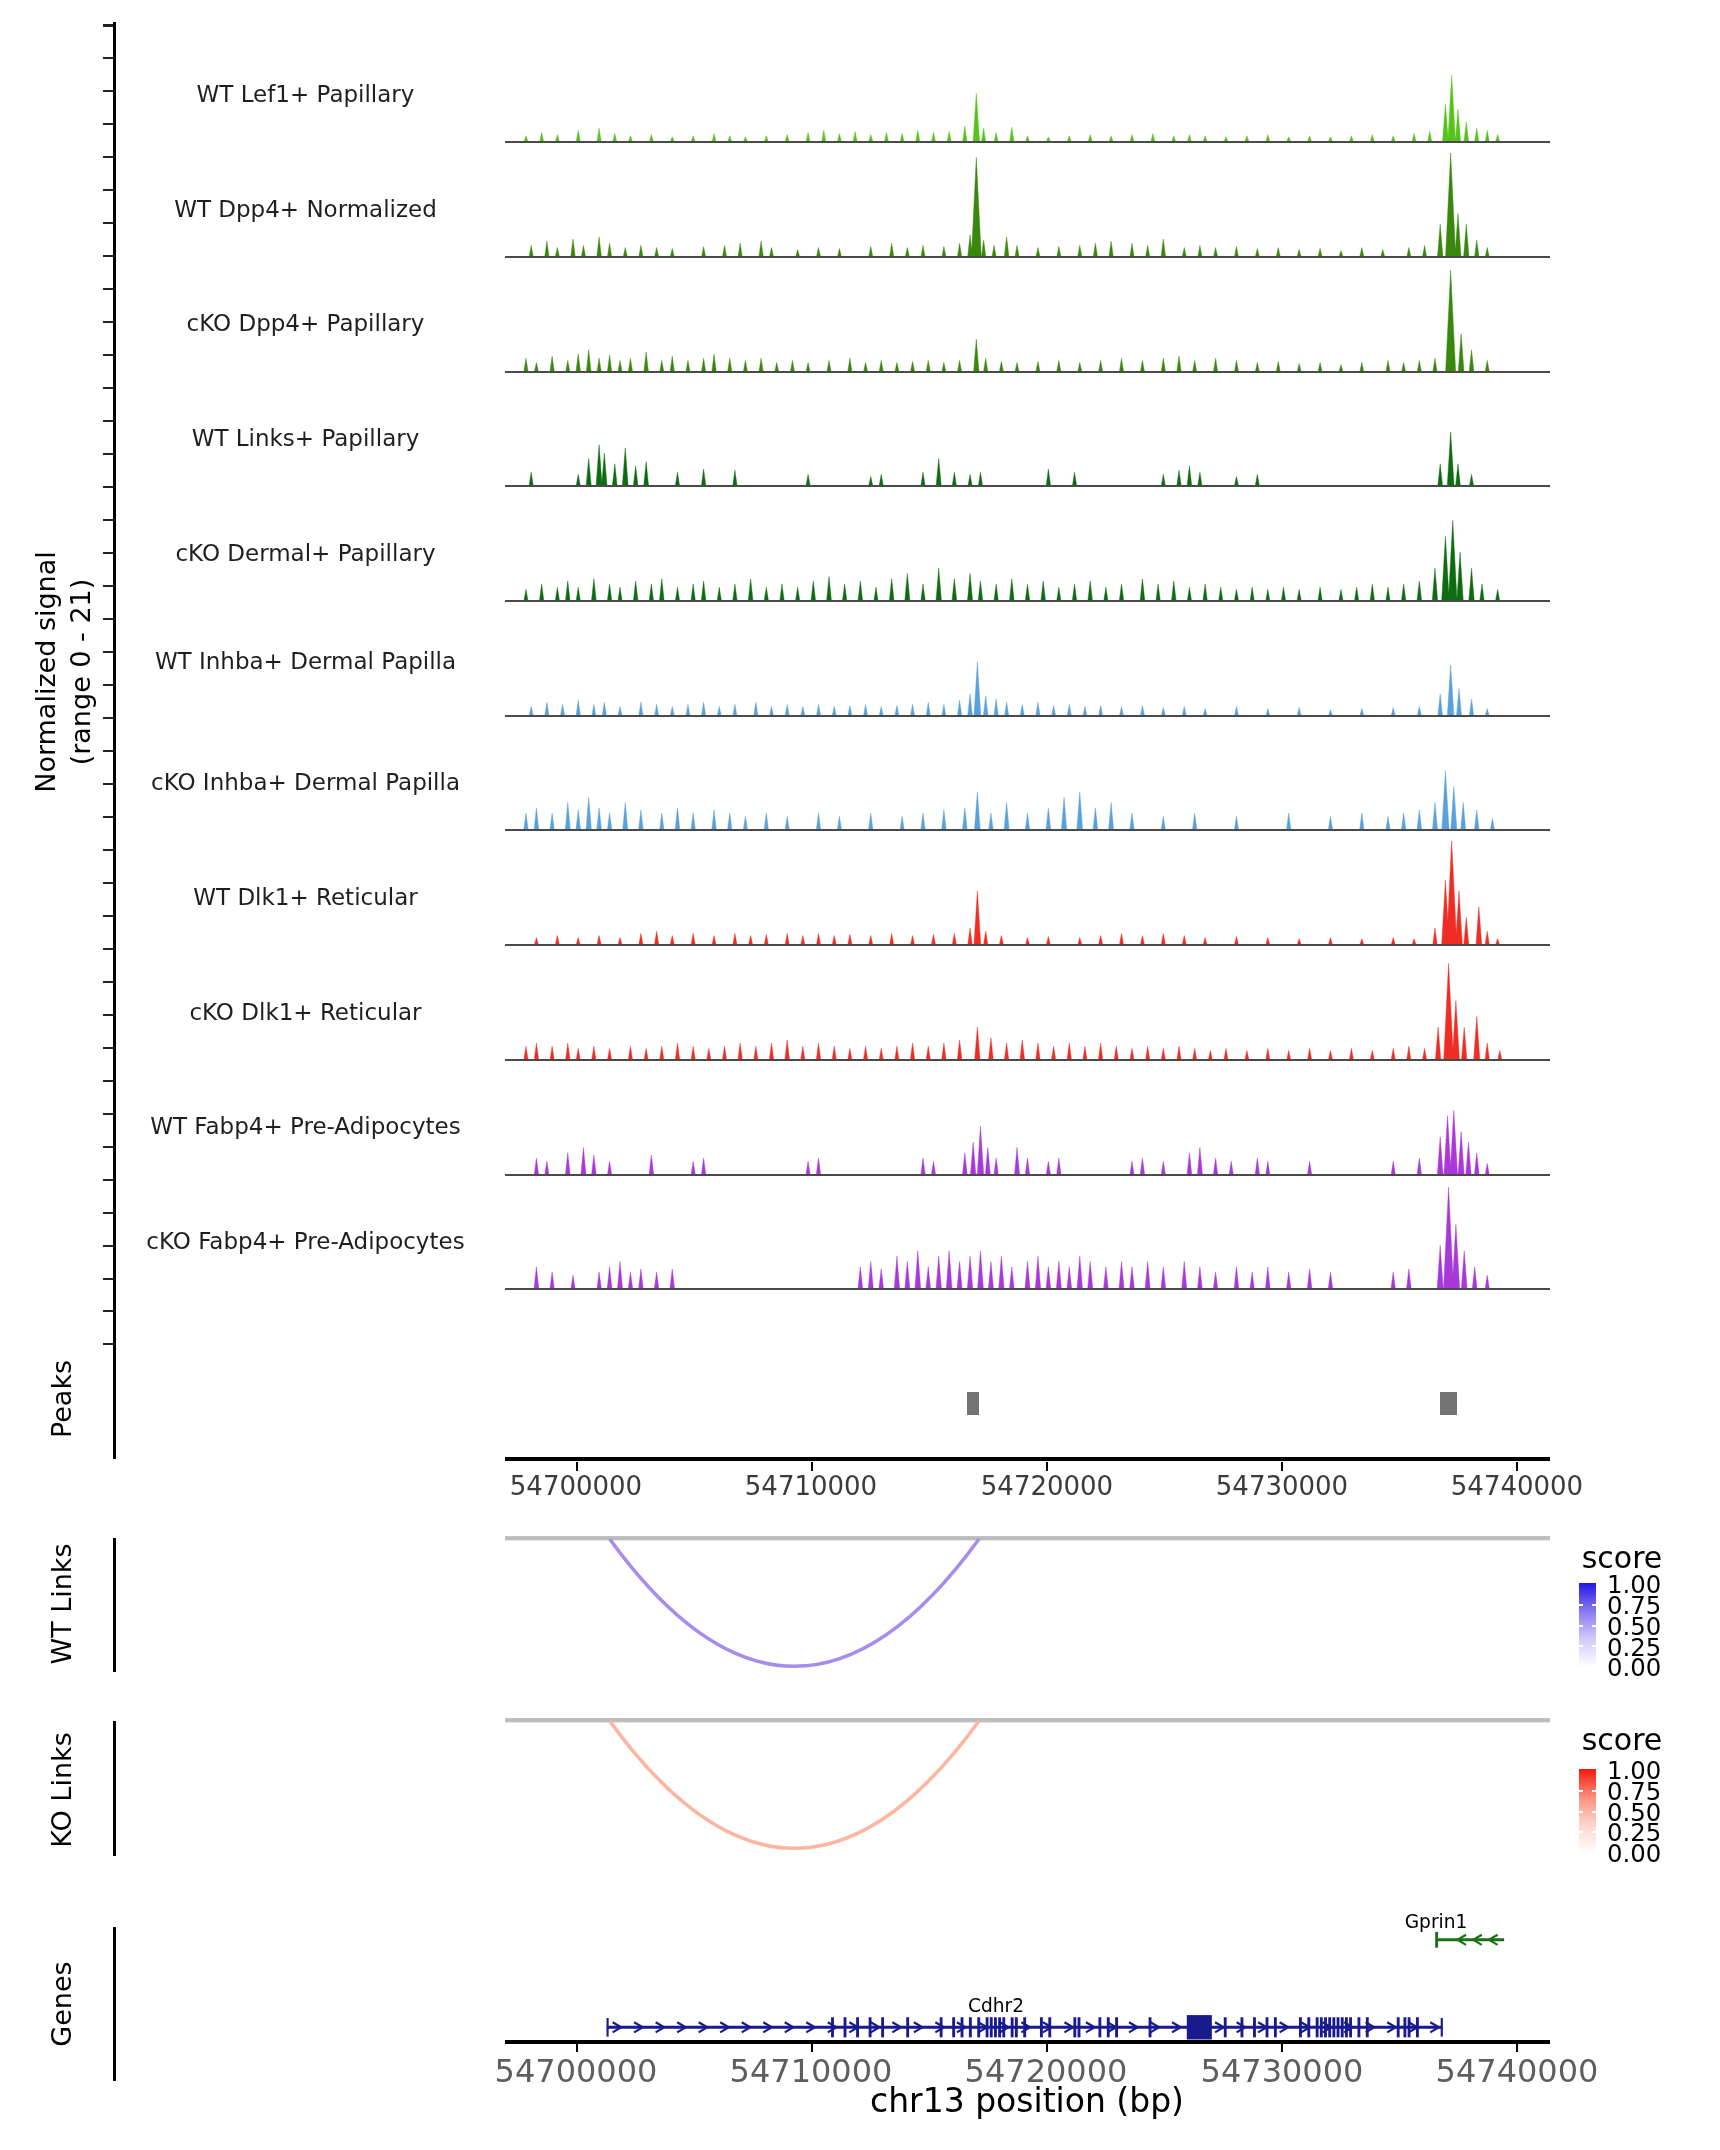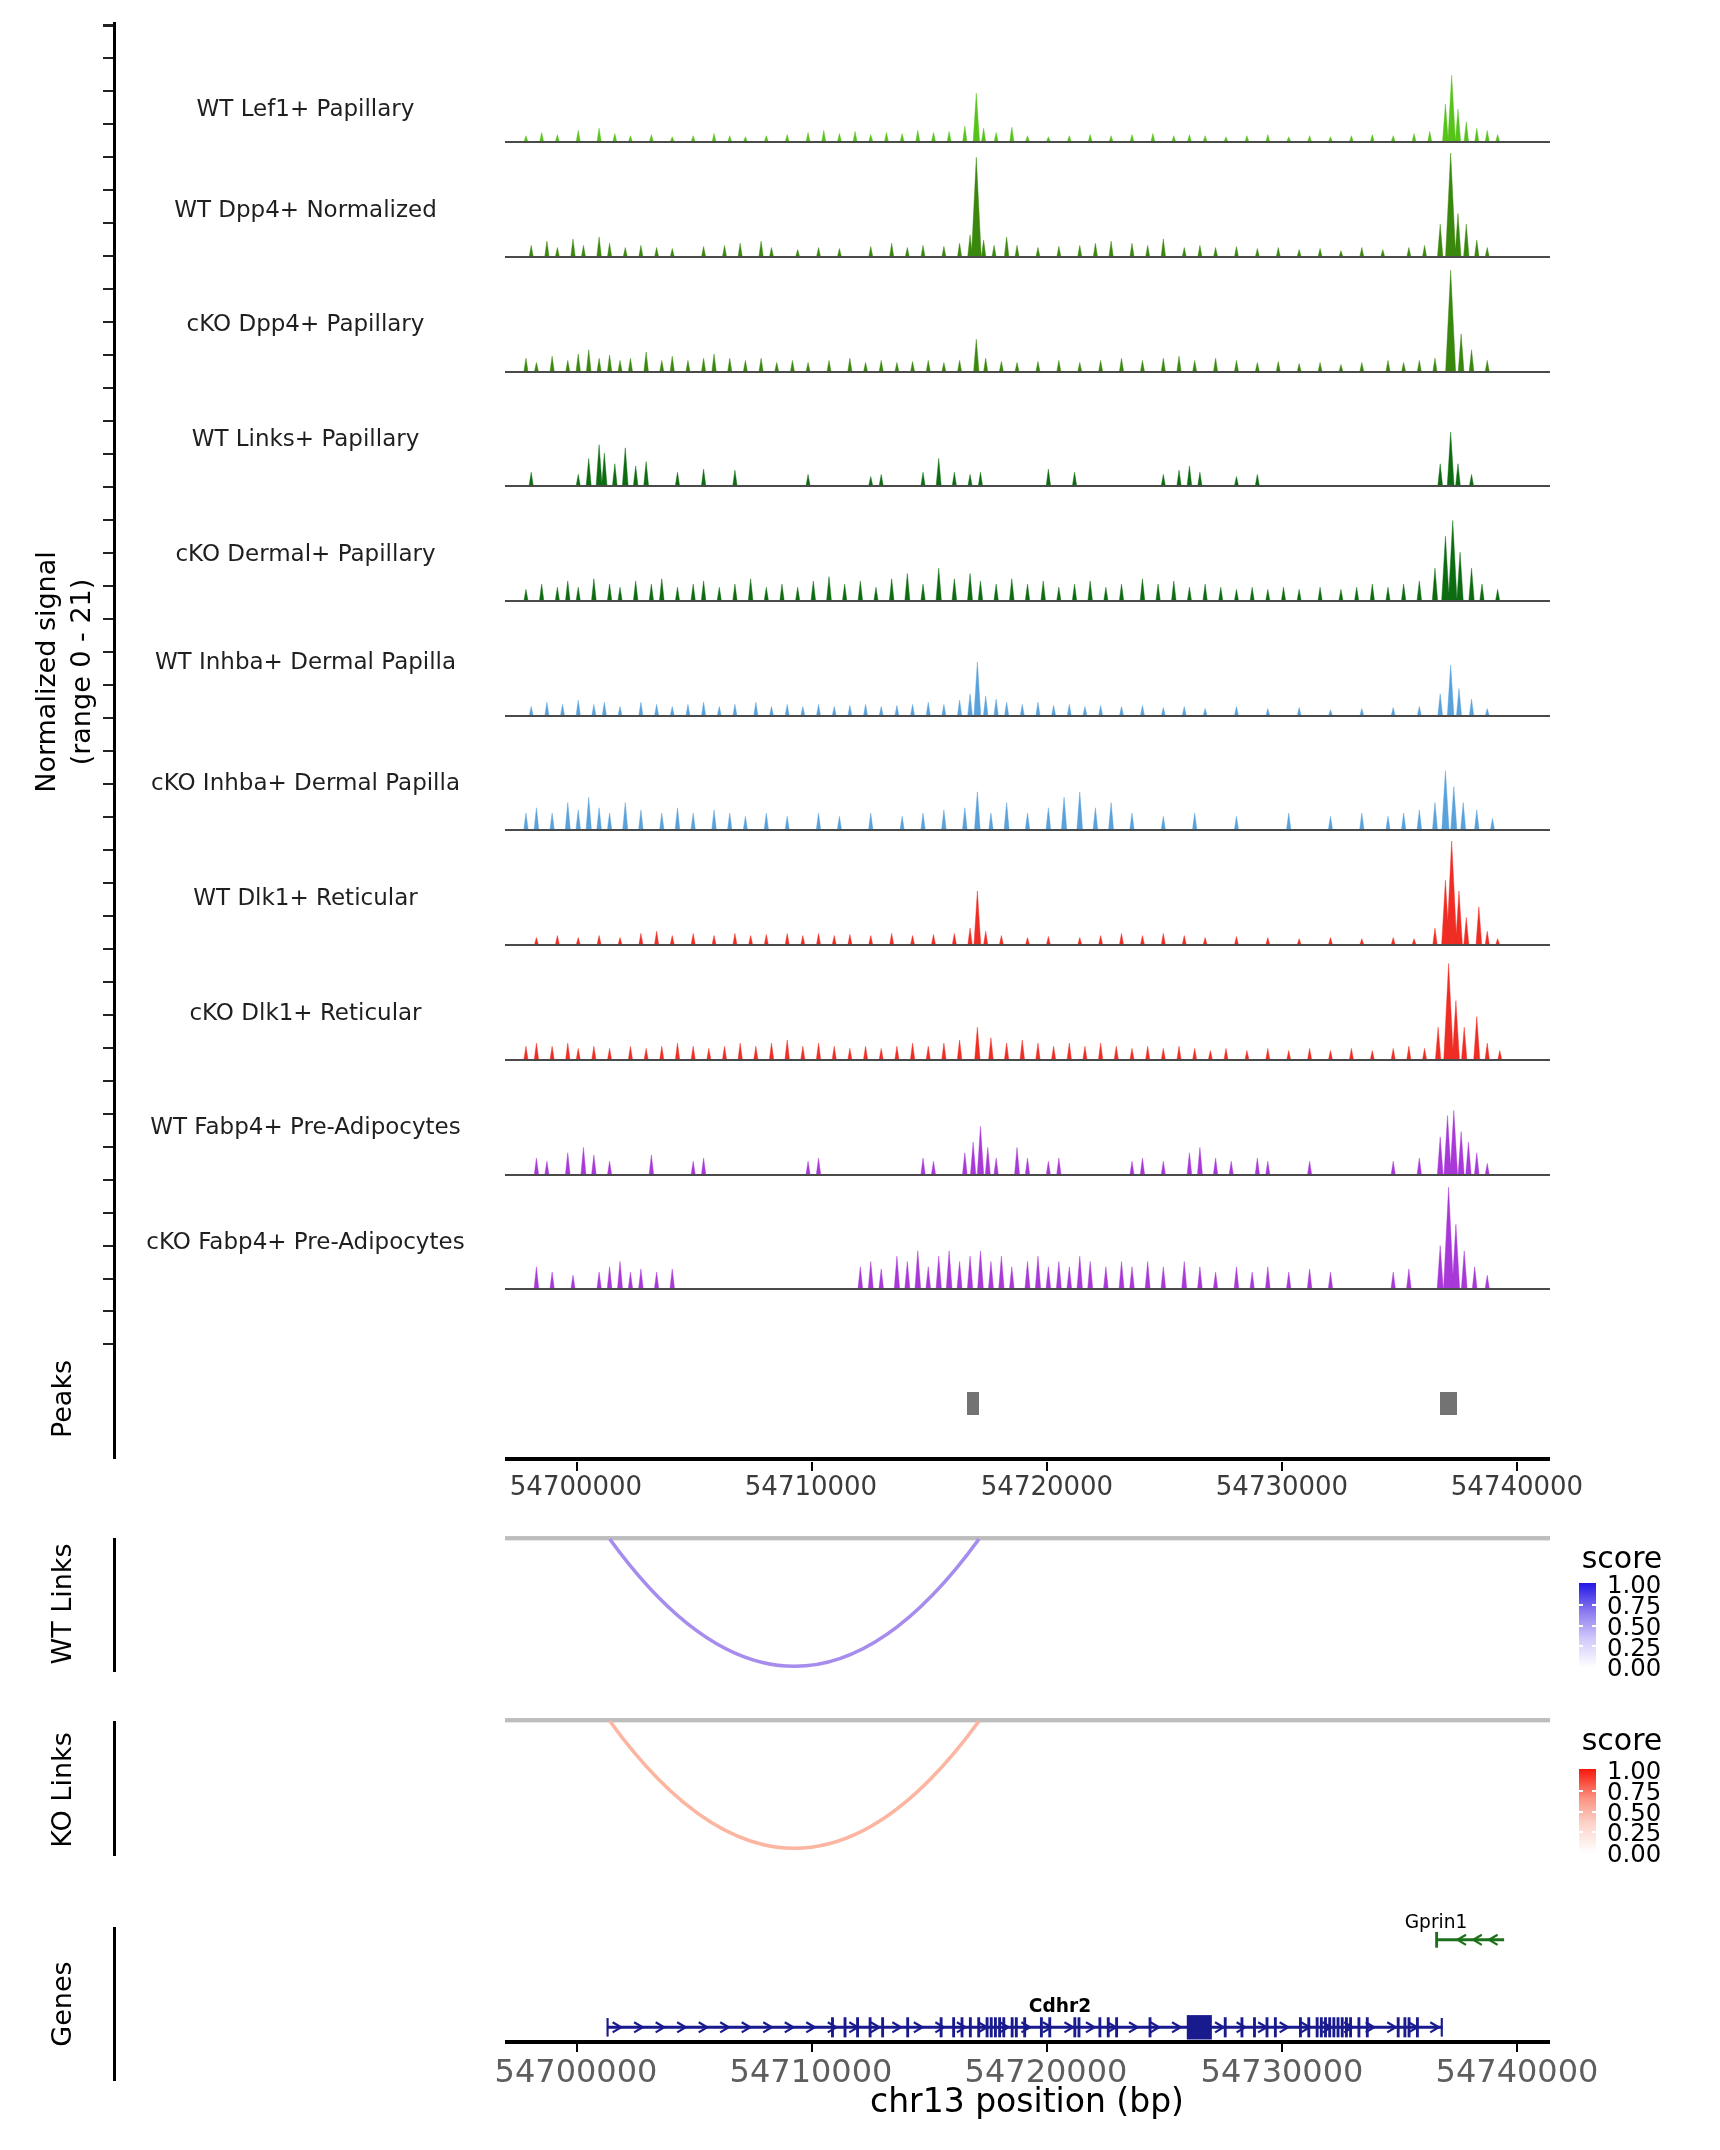--- a/index.html
+++ b/index.html
@@ -75,21 +75,21 @@
       <div class="spine-tick" style="left:103px;top:1146px;"></div>
       <div class="spine-tick" style="left:103px;top:1179px;"></div>
       <div class="spine-tick" style="left:103px;top:1212px;"></div>
       <div class="spine-tick" style="left:103px;top:1245px;"></div>
       <div class="spine-tick" style="left:103px;top:1278px;"></div>
       <div class="spine-tick" style="left:103px;top:1310px;"></div>
       <div class="spine-tick" style="left:103px;top:1343px;"></div>
     </div>
 
   <div id="tracks">
-      <div class="track-label" style="top:95px;text-align:center;">WT Lef1+ Papillary</div>
+      <div class="track-label" style="top:81px;text-align:center;">WT Lef1+ Papillary</div>
       <svg width="1045" height="109" style="position: absolute; left: 505px; top: 32px; overflow: visible;" viewBox="0 0 1457 152">
         <path d="M26.7,152 L29.1,144.6 L31.6,152 M48.4,152 L51.0,140.2 L53.6,152 M70.4,152 L72.9,143.1 L75.4,152 M99.3,152 L102.0,137.2 L104.7,152 M128.3,152 L131.1,134.2 L133.9,152 M150.4,152 L153.0,141.6 L155.5,152 M172.4,152 L174.8,144.6 L177.3,152 M201.5,152 L204.0,143.1 L206.5,152 M230.7,152 L233.1,146.1 L235.5,152 M259.8,152 L262.3,144.6 L264.7,152 M288.9,152 L291.4,141.6 L294.0,152 M310.8,152 L313.3,144.6 L315.7,152 M332.7,152 L335.1,146.1 L337.5,152 M361.8,152 L364.3,144.6 L366.7,152 M390.9,152 L393.4,143.1 L395.9,152 M419.9,152 L422.5,140.2 L425.1,152 M441.7,152 L444.4,137.2 L447.1,152 M463.7,152 L466.2,141.6 L468.8,152 M485.4,152 L488.1,138.7 L490.7,152 M507.4,152 L509.9,143.1 L512.5,152 M529.2,152 L531.8,140.2 L534.4,152 M551.1,152 L553.7,141.6 L556.2,152 M572.8,152 L575.5,137.2 L578.2,152 M594.8,152 L597.4,140.2 L600.0,152 M616.6,152 L619.2,138.7 L621.9,152 M638.2,152 L641.1,131.3 L644.0,152 M652.7,152 L657.1,85.4 L661.6,152 M664.5,152 L667.3,134.2 L670.1,152 M682.2,152 L684.8,140.2 L687.4,152 M703.8,152 L706.6,132.8 L709.5,152 M726.0,152 L728.5,144.6 L731.0,152 M755.2,152 L757.6,146.1 L760.0,152 M784.3,152 L786.8,144.6 L789.2,152 M813.4,152 L815.9,143.1 L818.4,152 M842.6,152 L845.1,144.6 L847.5,152 M871.7,152 L874.2,143.1 L876.7,152 M900.8,152 L903.3,141.6 L905.9,152 M930.0,152 L932.5,144.6 L934.9,152 M951.8,152 L954.3,143.1 L956.8,152 M973.7,152 L976.2,144.6 L978.6,152 M1002.9,152 L1005.3,146.1 L1007.7,152 M1032.0,152 L1034.5,144.6 L1036.9,152 M1061.1,152 L1063.6,143.1 L1066.1,152 M1090.3,152 L1092.8,146.1 L1095.2,152 M1119.4,152 L1121.9,144.6 L1124.3,152 M1148.6,152 L1151.0,146.1 L1153.4,152 M1177.7,152 L1180.2,144.6 L1182.6,152 M1206.8,152 L1209.3,143.1 L1211.8,152 M1236.0,152 L1238.5,144.6 L1240.9,152 M1265.0,152 L1267.6,141.6 L1270.1,152 M1286.8,152 L1289.4,138.7 L1292.1,152 M1307.3,152 L1311.3,100.2 L1315.3,152 M1314.7,152 L1320.0,60.2 L1325.3,152 M1325.1,152 L1328.8,107.6 L1332.5,152 M1337.3,152 L1340.4,125.4 L1343.5,152 M1352.2,152 L1355.0,134.2 L1357.8,152 M1366.9,152 L1369.6,137.2 L1372.3,152 M1381.6,152 L1384.1,143.1 L1386.6,152 " fill="#55C319" stroke="#55C319" stroke-width="0.6"></path>
       </svg>
       <div class="baseline" style="left:505px;top:141px;width:1045px;"></div>
       <div class="track-label" style="top:196px;">WT Dpp4+ Normalized</div>
       <svg width="1045" height="109" style="position: absolute; left: 505px; top: 147px; overflow: visible;" viewBox="0 0 1457 152">
         <path d="M33.7,152 L36.4,137.2 L39.1,152 M55.4,152 L58.3,131.3 L61.2,152 M70.3,152 L72.9,140.2 L75.5,152 M91.7,152 L94.7,128.3 L97.7,152 M106.6,152 L109.3,137.2 L112.0,152 M128.0,152 L131.1,125.4 L134.2,152 M142.9,152 L145.7,134.2 L148.5,152 M165.0,152 L167.6,140.2 L170.2,152 M186.7,152 L189.4,137.2 L192.1,152 M208.7,152 L211.3,140.2 L213.9,152 M230.6,152 L233.1,141.6 L235.7,152 M274.2,152 L276.8,138.7 L279.5,152 M303.3,152 L306.0,137.2 L308.7,152 M325.0,152 L327.8,134.2 L330.6,152 M354.1,152 L357.0,131.3 L359.9,152 M368.9,152 L371.5,140.2 L374.1,152 M405.5,152 L408.0,143.1 L410.5,152 M434.5,152 L437.1,140.2 L439.7,152 M463.7,152 L466.2,141.6 L468.8,152 M507.3,152 L509.9,138.7 L512.6,152 M536.3,152 L539.1,134.2 L541.9,152 M558.3,152 L560.9,140.2 L563.5,152 M580.1,152 L582.8,137.2 L585.5,152 M609.3,152 L611.9,138.7 L614.6,152 M631.0,152 L633.8,134.2 L636.6,152 M645.2,152 L648.4,122.4 L651.6,152 M650.3,152 L657.1,14.4 L664.0,152 M664.4,152 L667.3,129.8 L670.3,152 M679.2,152 L681.9,137.2 L684.6,152 M696.3,152 L699.4,125.4 L702.5,152 M711.2,152 L713.9,137.2 L716.6,152 M740.5,152 L743.1,140.2 L745.7,152 M769.6,152 L772.2,138.7 L774.9,152 M798.6,152 L801.4,137.2 L804.1,152 M820.4,152 L823.2,134.2 L826.0,152 M842.2,152 L845.1,131.3 L848.0,152 M871.4,152 L874.2,134.2 L877.0,152 M893.4,152 L896.1,137.2 L898.8,152 M914.9,152 L917.9,128.3 L920.9,152 M944.5,152 L947.1,140.2 L949.7,152 M966.2,152 L968.9,137.2 L971.6,152 M988.2,152 L990.8,140.2 L993.4,152 M1017.3,152 L1019.9,138.7 L1022.5,152 M1046.5,152 L1049.0,141.6 L1051.6,152 M1075.6,152 L1078.2,140.2 L1080.8,152 M1104.8,152 L1107.3,143.1 L1109.8,152 M1133.9,152 L1136.5,141.6 L1139.0,152 M1163.2,152 L1165.6,144.6 L1168.1,152 M1192.1,152 L1194.7,140.2 L1197.3,152 M1221.4,152 L1223.9,143.1 L1226.4,152 M1257.7,152 L1260.3,140.2 L1262.9,152 M1279.5,152 L1282.2,137.2 L1284.9,152 M1300.3,152 L1304.0,107.6 L1307.7,152 M1311.5,152 L1318.6,8.4 L1325.6,152 M1324.6,152 L1328.8,92.8 L1333.0,152 M1336.7,152 L1340.4,107.6 L1344.1,152 M1352.1,152 L1355.0,129.8 L1358.0,152 M1367.0,152 L1369.6,140.2 L1372.2,152 " fill="#3A870D" stroke="#3A870D" stroke-width="0.6"></path>
       </svg>
       <div class="baseline" style="left:505px;top:256px;width:1045px;"></div>
       <div class="track-label" style="top:310px;">cKO Dpp4+ Papillary</div>
@@ -202,21 +202,21 @@
       <div class="legend-label" style="left:1607px;top:1770px;">1.00</div>
       <div class="legend-label" style="left:1607px;top:1791px;">0.75</div>
       <div class="legend-label" style="left:1607px;top:1812px;">0.50</div>
       <div class="legend-label" style="left:1607px;top:1832px;">0.25</div>
       <div class="legend-label" style="left:1607px;top:1853px;">0.00</div>
     </div>
 
   <div class="vlabel section-label" style="left:61px;top:2004px;">Genes</div>
   <div class="bracket" style="left:113px;top:1927px;height:154px;"></div>
   <div class="gene-name" style="left:1436px;top:1911px;">Gprin1</div>
-  <div class="gene-name" style="left:1060px;top:1995px;font-weight:bold;">Cdhr2</div>
+  <div class="gene-name" style="left:996px;top:1995px;">Cdhr2</div>
   <svg class="abs" id="genes-svg" style="left:505px;top:1911px;" width="1045" height="158" viewBox="0 0 1457 220">
       <line x1="1297.9173795587574" y1="40" x2="1393.0389464205314" y2="40" stroke="#1B701B" stroke-width="4"></line>
       <line x1="1298.9173795587574" y1="29" x2="1298.9173795587574" y2="51" stroke="#1B701B" stroke-width="4"></line>
       <path d="M1339.9173795587574,33 L1327.9173795587574,40 L1339.9173795587574,47" fill="none" stroke="#1B701B" stroke-width="3"></path>
       <path d="M1361.9173795587574,33 L1349.9173795587574,40 L1361.9173795587574,47" fill="none" stroke="#1B701B" stroke-width="3"></path>
       <path d="M1383.9173795587574,33 L1371.9173795587574,40 L1383.9173795587574,47" fill="none" stroke="#1B701B" stroke-width="3"></path>
       <line x1="142.0263394867177" y1="162" x2="1307.101530841963" y2="162" stroke="#1A1A8F" stroke-width="4"></line>
       <path d="M150.0263394867177,155 L162.0263394867177,162 L150.0263394867177,169" fill="none" stroke="#1A1A8F" stroke-width="3"></path>
       <path d="M180.0263394867177,155 L192.0263394867177,162 L180.0263394867177,169" fill="none" stroke="#1A1A8F" stroke-width="3"></path>
       <path d="M210.0263394867177,155 L222.0263394867177,162 L210.0263394867177,169" fill="none" stroke="#1A1A8F" stroke-width="3"></path>

